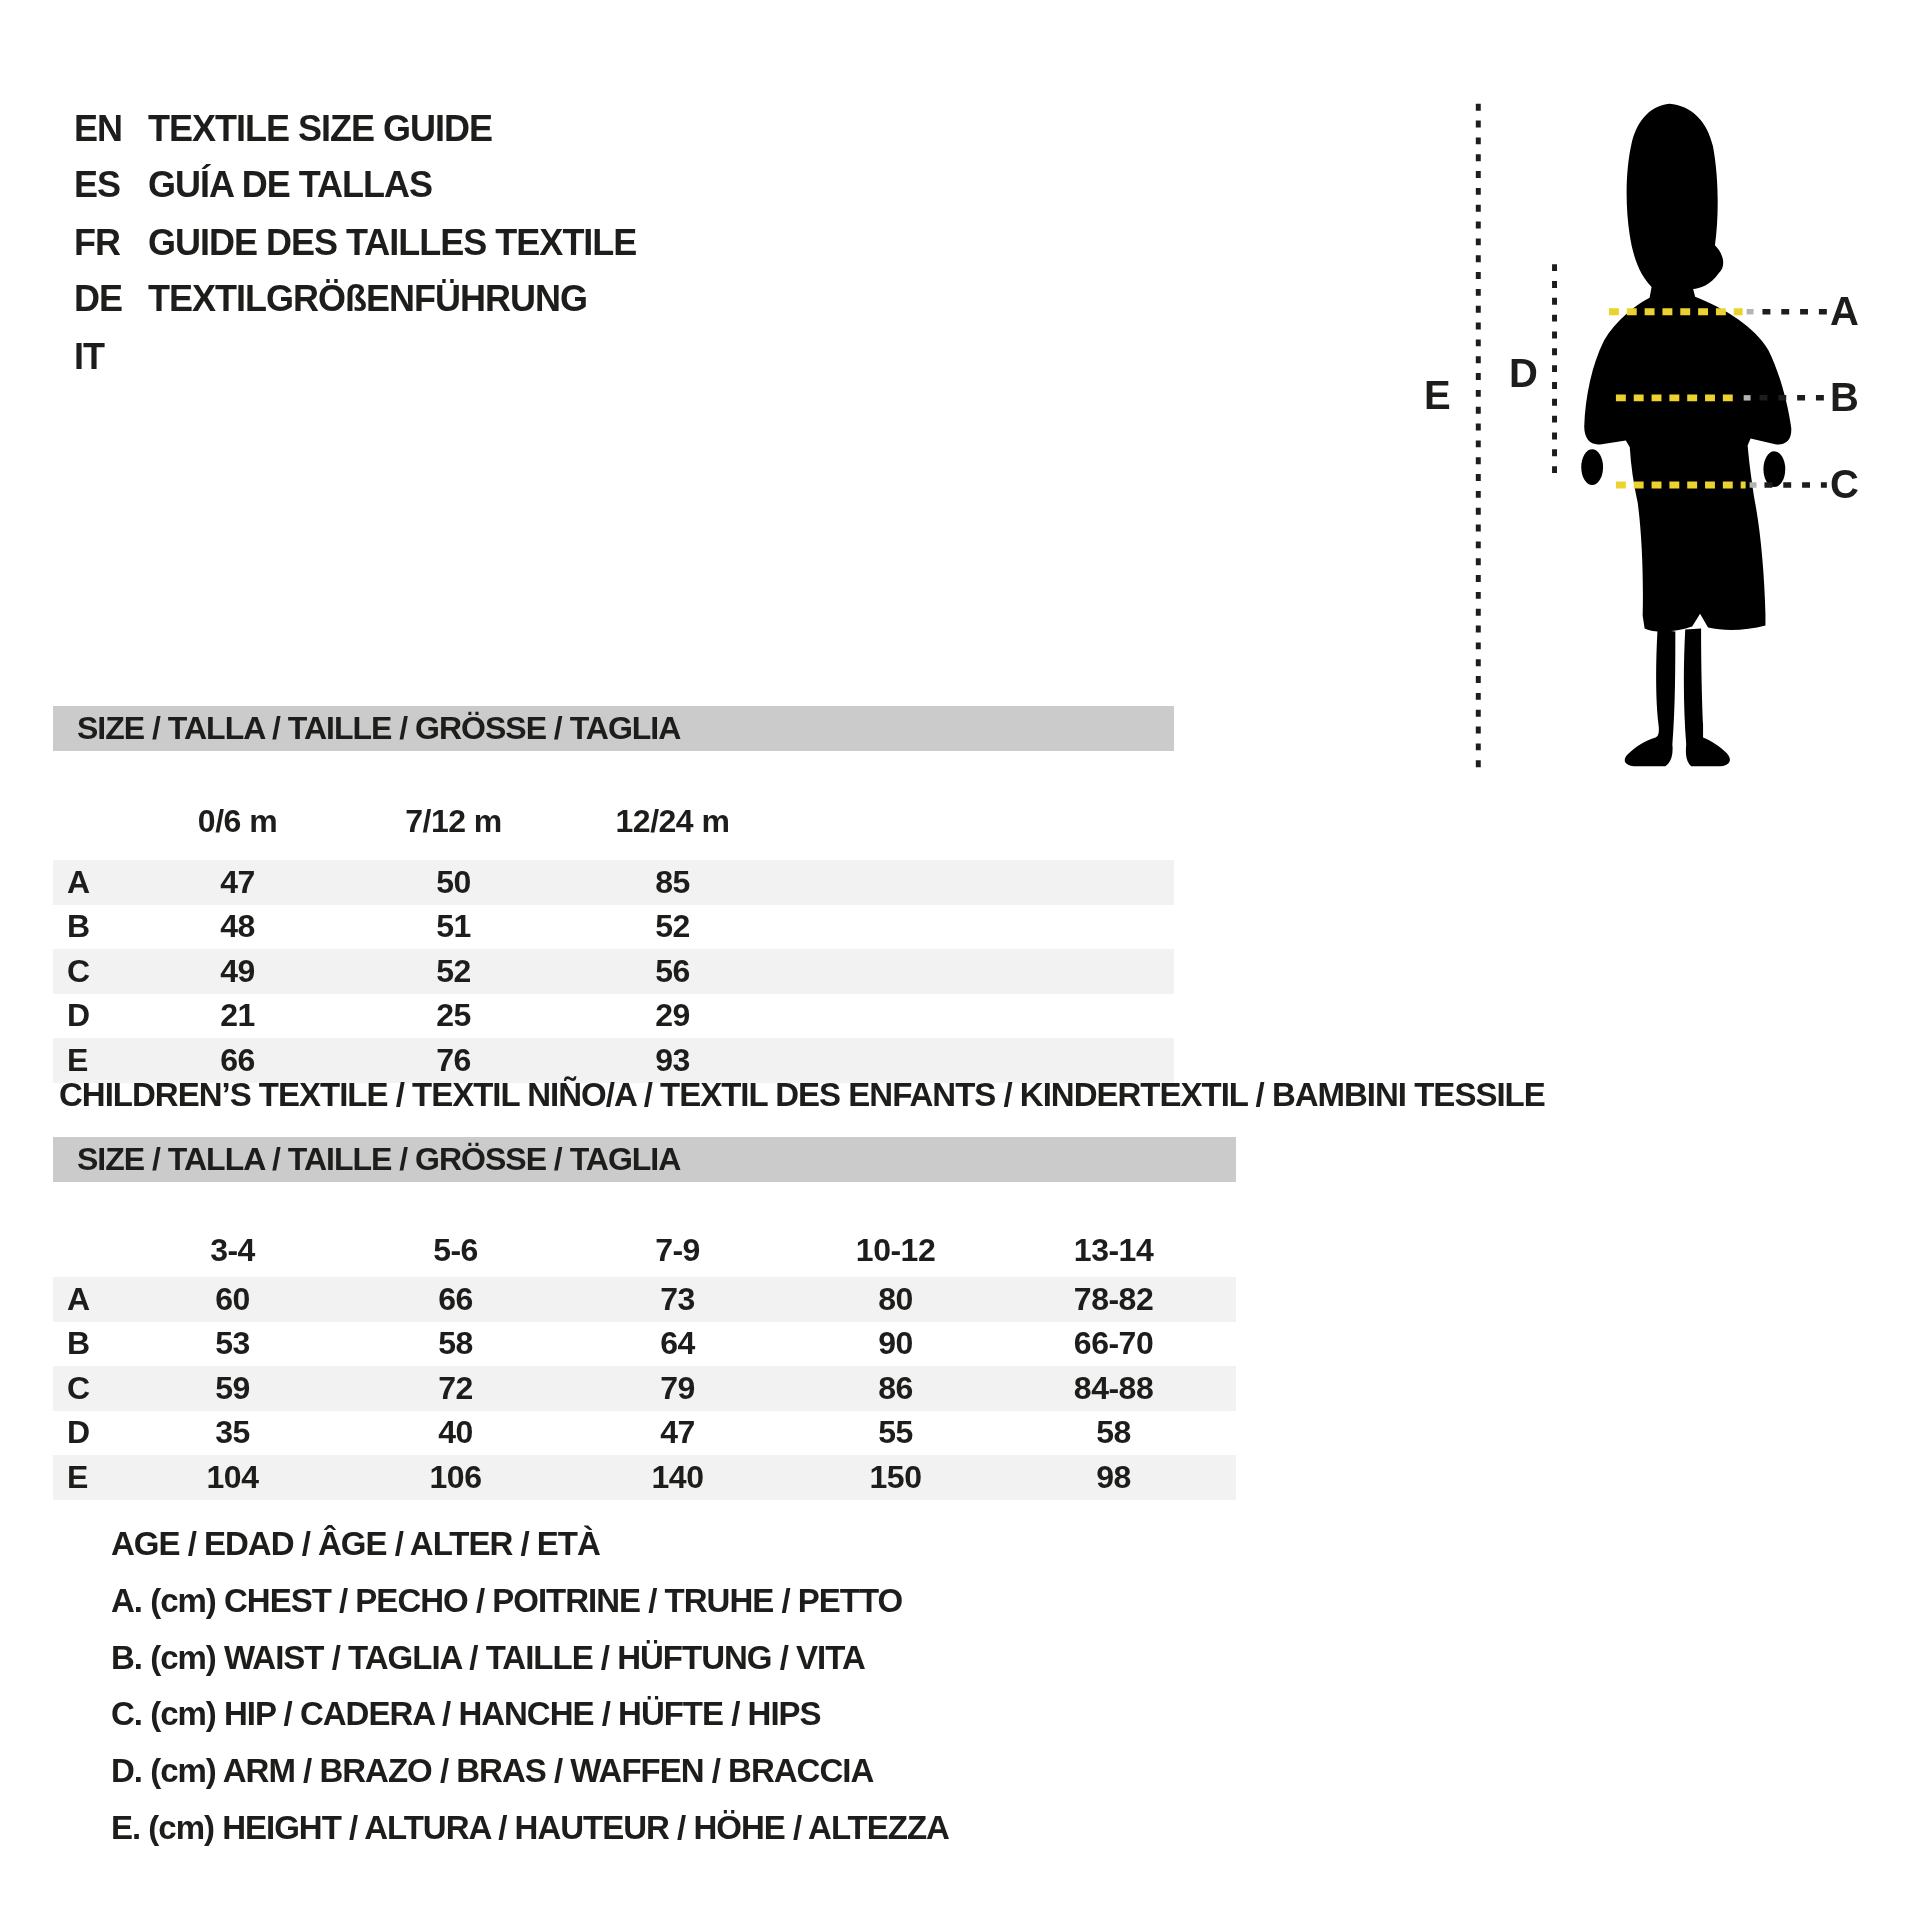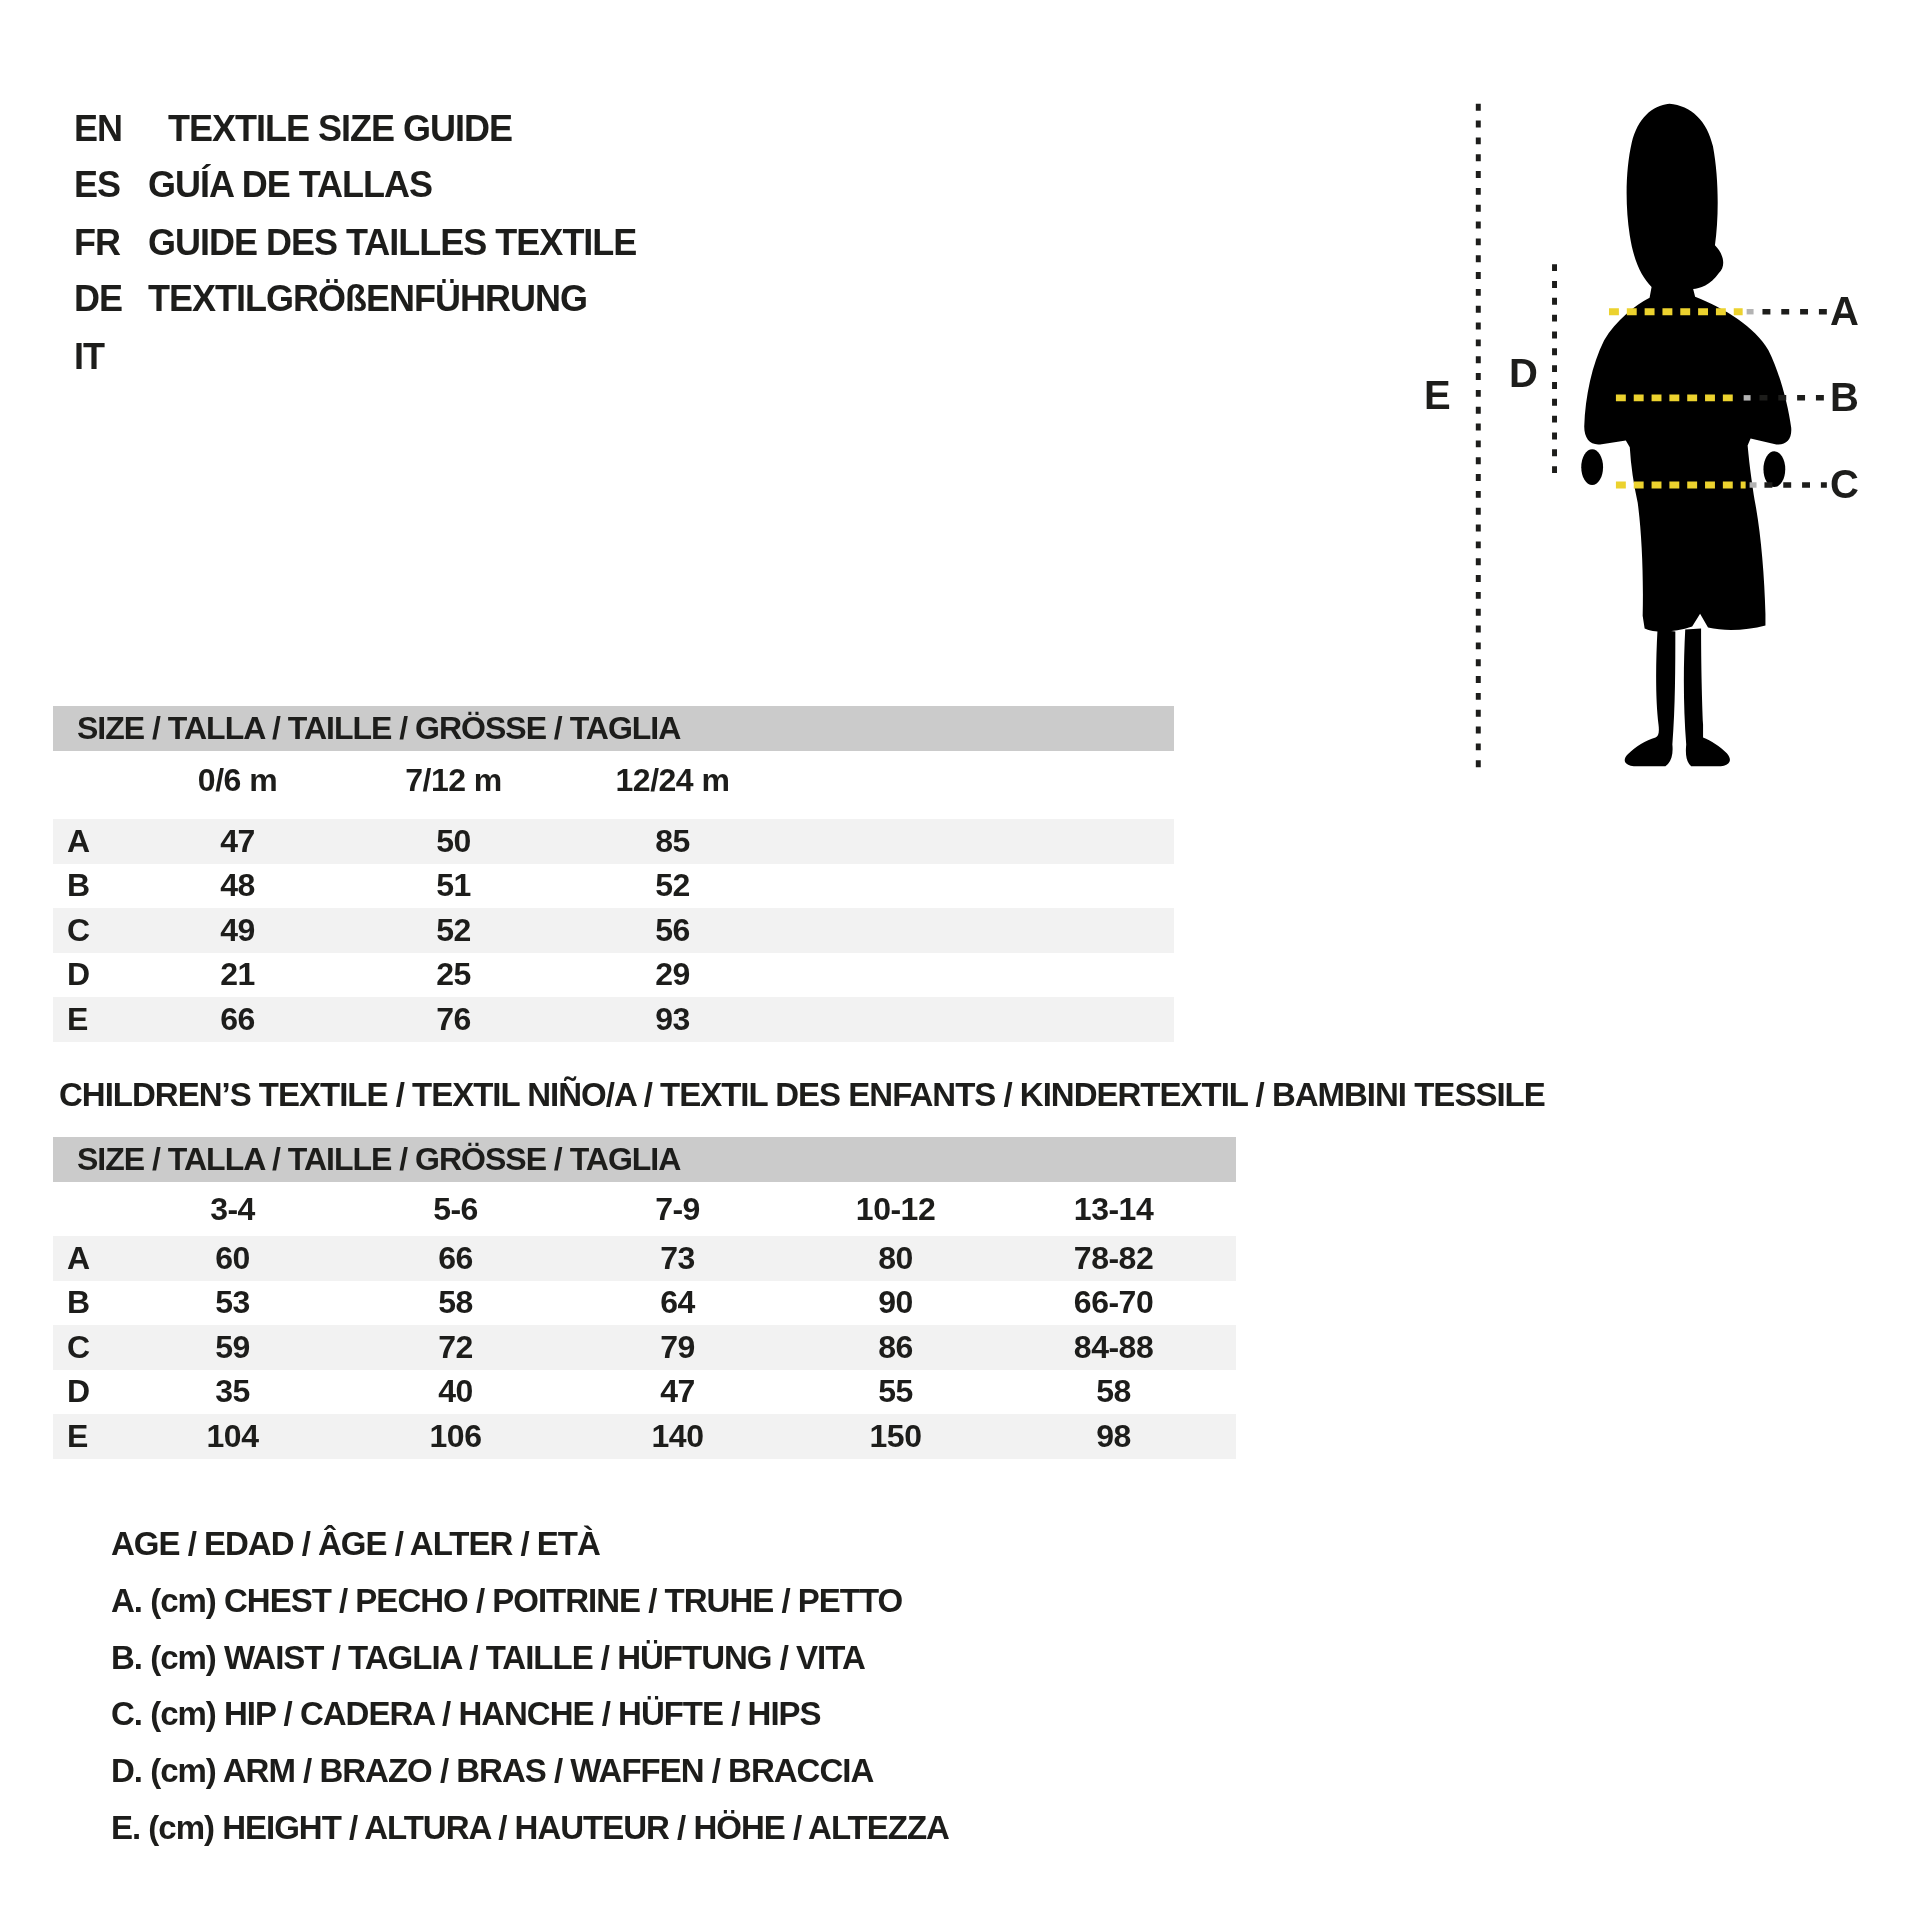--- a/index.html
+++ b/index.html
@@ -10,21 +10,21 @@
   .lang-row{position:absolute;left:74px;height:57px;display:flex;align-items:center;}
   .lang-code{width:74px;font-size:36px;font-weight:700;letter-spacing:-1px;}
   .lang-label{font-size:36px;font-weight:700;letter-spacing:-1px;white-space:nowrap;}
 
   
   .section-title{position:absolute;left:59px;font-size:33px;font-weight:700;letter-spacing:-1px;white-space:nowrap;}
 
   
   .size-bar{position:absolute;left:53px;background:#cbcbcb;height:45px;display:flex;align-items:center;}
   .size-bar span{margin-left:24px;font-size:32px;font-weight:700;letter-spacing:-1px;}
-  .trow{position:absolute;left:53px;height:45px;}
+  .trow{position:absolute;left:53px;height:45px;margin-top:41px;}
   .trow.stripe{background:#f2f2f2;}
   .rlabel{position:absolute;left:14px;top:0;height:45px;line-height:45px;font-size:32px;font-weight:700;letter-spacing:-0.5px;}
   .cell{position:absolute;top:0;width:139px;height:45px;line-height:45px;text-align:center;
         font-size:32px;font-weight:700;letter-spacing:-0.5px;}
   .header-row .cell{font-weight:700;}
   
   .b-c0{left:115px;} .b-c1{left:331px;} .b-c2{left:550px;}
   
   .k-c0{left:110px;} .k-c1{left:333px;} .k-c2{left:555px;} .k-c3{left:773px;} .k-c4{left:991px;}
 
@@ -35,21 +35,21 @@
   
   #figure{position:absolute;left:1406px;top:79px;width:505px;height:708px;}
   .fig-label{position:absolute;font-size:40px;font-weight:700;letter-spacing:-1px;}
 </style>
 </head>
 <body>
 
 <div id="canvas">
 
   <div>
-    <div class="lang-row" style="top:100px;gap:20px;">
+    <div class="lang-row" style="top:100px;">
       <span class="lang-code">EN</span>
       <span class="lang-label">TEXTILE SIZE GUIDE</span>
     </div>
     <div class="lang-row" style="top:156px;">
       <span class="lang-code">ES</span>
       <span class="lang-label">GUÍA DE TALLAS</span>
     </div>
     <div class="lang-row" style="top:214px;">
       <span class="lang-code">FR</span>
       <span class="lang-label">GUIDE DES TAILLES TEXTILE</span>

